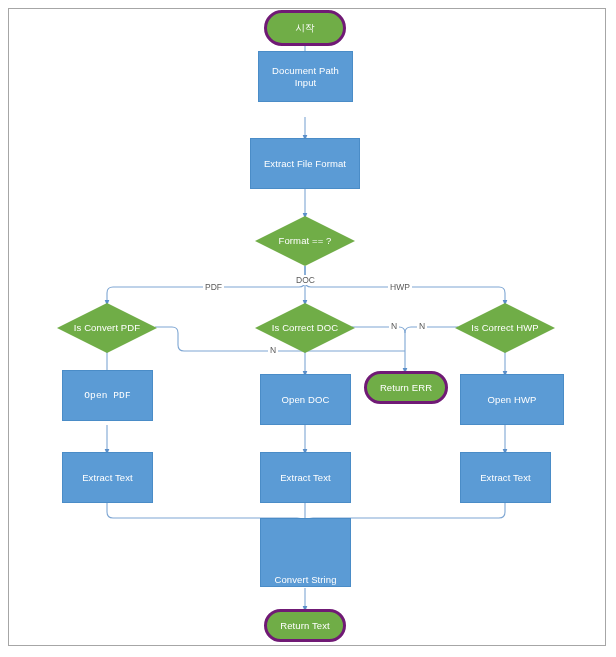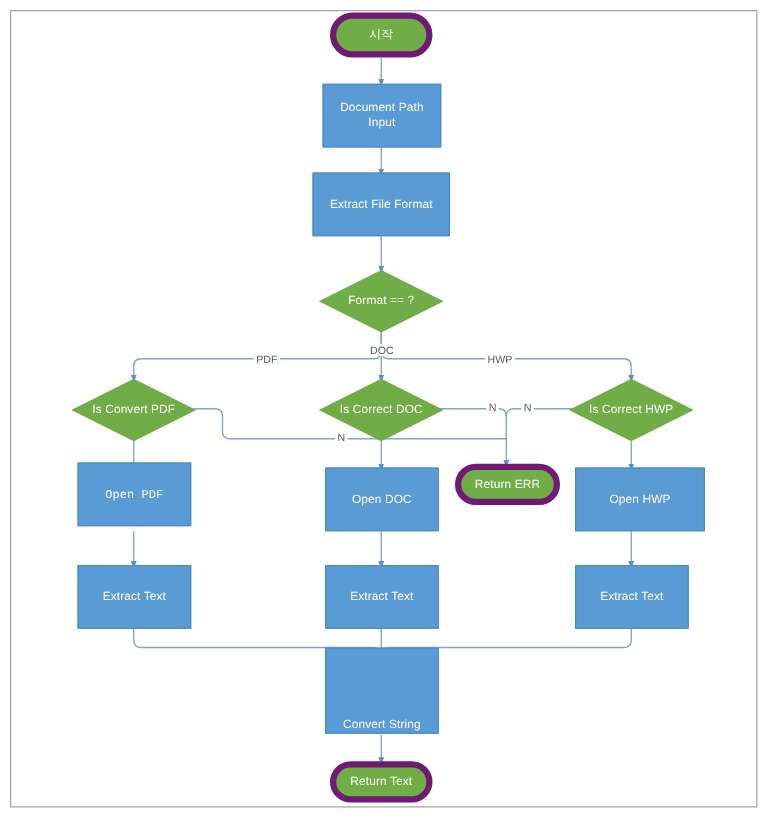--- a/index.html
+++ b/index.html
@@ -46,21 +46,21 @@
     line-height: 12px;
     letter-spacing: 0.1px;
     -webkit-font-smoothing: antialiased;
   }
   .node.process {
     background: #5b9bd5;
     border: 1px solid #4a8cc7;
   }
   .node.terminator {
     background: #70ad47;
-    border: 5px solid #701a75;
+    border: 3px solid #701a75;
     border-radius: 999px;
     text-align: center;
   }
   .node.decision {
     background: transparent;
     border: none;
   }
   .decision .dia-shape {
     position: absolute;
     left: 0;
@@ -142,21 +142,21 @@
         <path d="M505,503 L505,512 Q505,518 499,518 L313,518 Q305,518 305,524 L305,537"></path>
 
         <path d="M305,588 L305,609" marker-end="url(#arrow)"></path>
       </g>
     </svg>
 
     <div class="node terminator" style="left:264px; top:10px; width:82px; height:36px;">
       <span class="lbl">시작</span>
     </div>
 
-    <div class="node process" style="left:258px; top:67px; width:95px; height:51px;">
+    <div class="node process" style="left:258px; top:51px; width:95px; height:51px;">
       <span class="lbl">Document Path Input</span>
     </div>
 
     <div class="node process" style="left:250px; top:138px; width:110px; height:51px;text-align:center;">
       <span class="lbl">Extract File Format</span>
     </div>
 
     <div class="node decision" style="left:255px; top:216px; width:100px; height:50px;">
       <span class="dia-shape"></span>
       <span class="dia-label">Format == ?</span>

